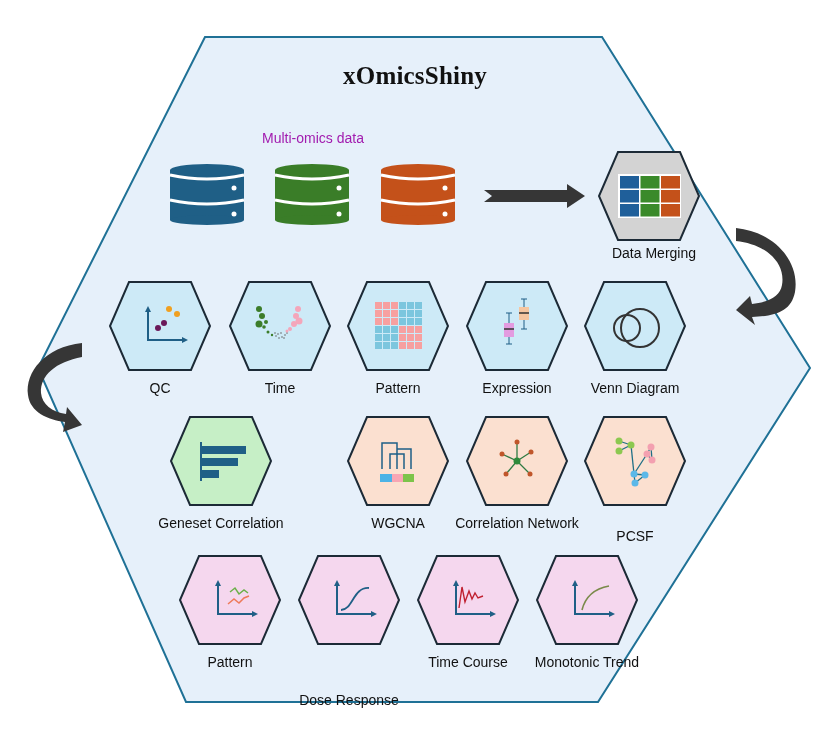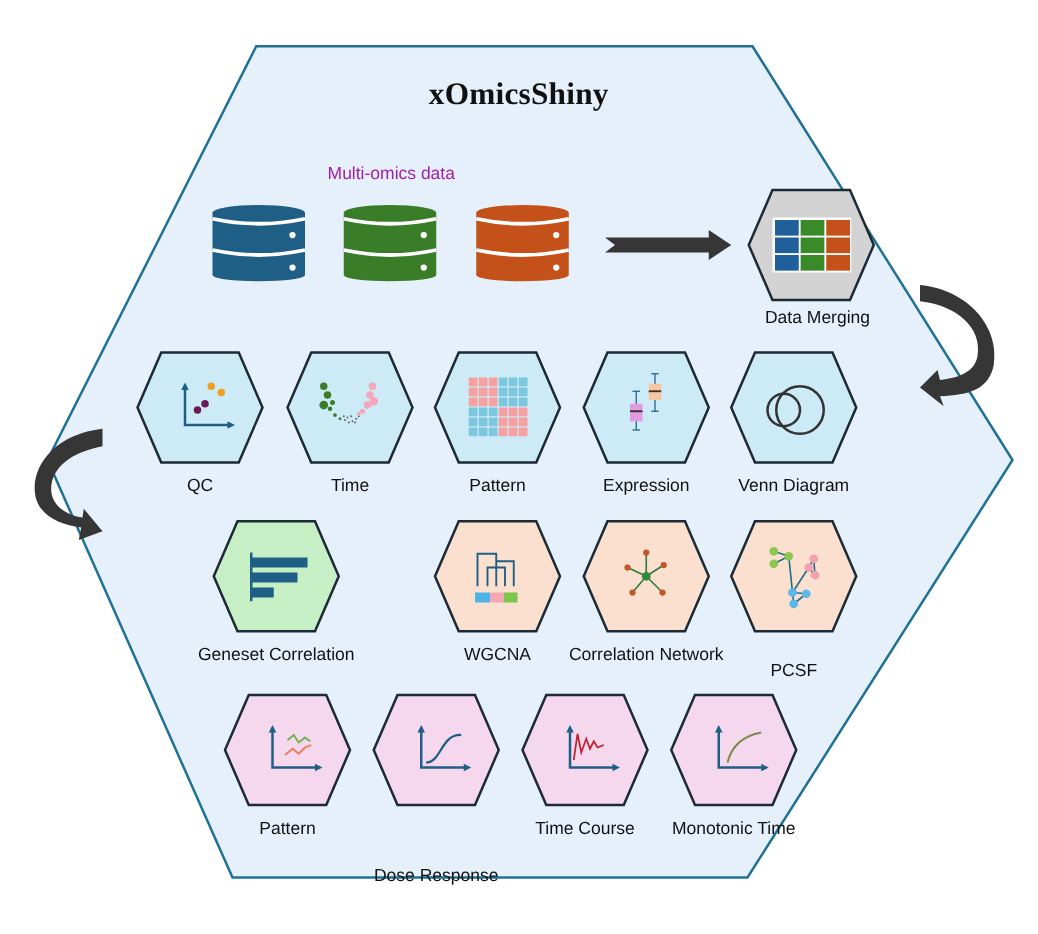--- a/index.html
+++ b/index.html
@@ -288,14 +288,14 @@
     <div class="lbl" style="left: 398px; top: 380px;">Pattern</div>
     <div class="lbl" style="left: 517px; top: 380px;">Expression</div>
     <div class="lbl" style="left: 635px; top: 380px;">Venn Diagram</div>
     <div class="lbl" style="left: 221px; top: 515px;">Geneset Correlation</div>
     <div class="lbl" style="left: 398px; top: 515px;">WGCNA</div>
     <div class="lbl" style="left: 517px; top: 515px;">Correlation Network</div>
     <div class="lbl" style="left: 635px; top: 515px; margin-top: 13px;">PCSF</div>
     <div class="lbl" style="left: 230px; top: 654px;">Pattern</div>
     <div class="lbl" style="left: 349px; top: 692px;">Dose Response</div>
     <div class="lbl" style="left: 468px; top: 654px;">Time Course</div>
-    <div class="lbl" style="left: 587px; top: 654px;">Monotonic Time</div>
+    <div class="lbl" style="left: 587px; top: 654px;">Monotonic Trend</div>
   </div>
 
 </body></html>

